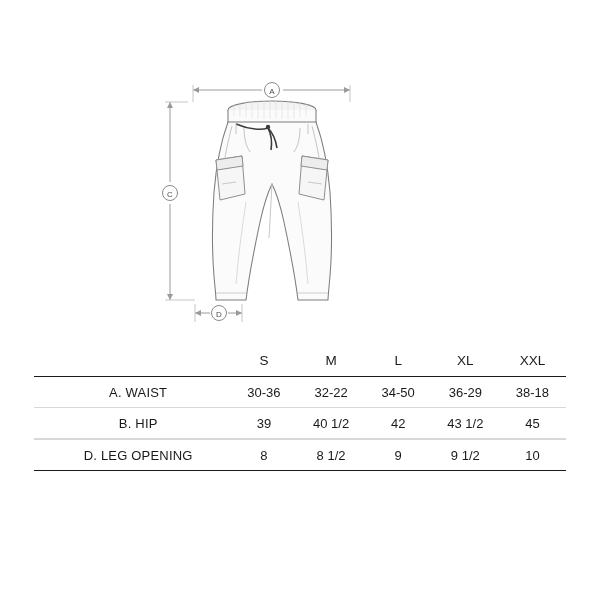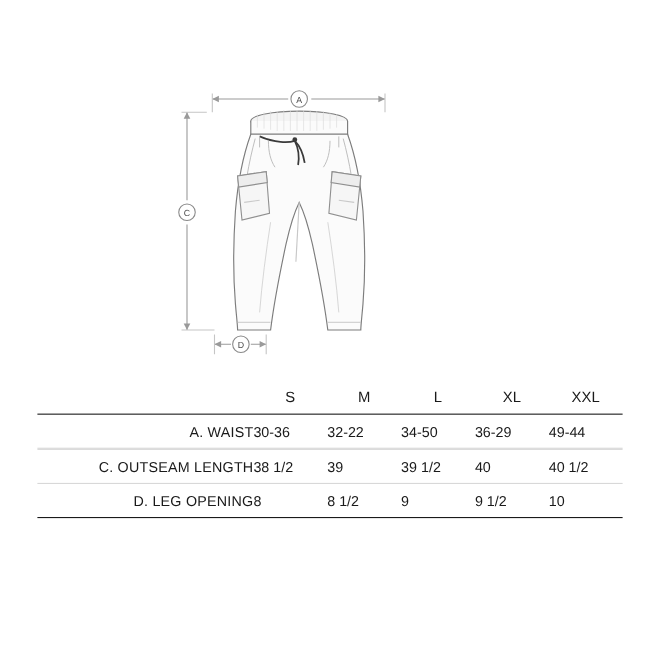--- a/index.html
+++ b/index.html
@@ -64,26 +64,26 @@
   .rule {
     height: 1px;
     background: #1a1a1a;
     width: 100%;
   }
   .data-row td {
     height: 30px;
     font-size: 13px;
   }
   .data-row td.rowlabel {
-    text-align: right;
+    text-align: center;
     padding-left: 12px;
     letter-spacing: 0.2px;
   }
   .data-row td.val {
-    text-align: left;
+    text-align: center;
     width: 67px;
   }
   .sep td {
     height: 1px;
   }
   .sep .line {
     height: 1px;
     background: #d8d8d8;
     width: 100%;
   }
@@ -236,42 +236,42 @@
             <div class="rule"></div>
           </td>
       </tr>
 
       <tr class="data-row">
         <td class="rowlabel">A. WAIST</td>
         <td class="val">30-36</td>
         <td class="val">32-22</td>
         <td class="val">34-50</td>
         <td class="val">36-29</td>
-        <td class="val">49-44</td>
+        <td class="val">38-18</td>
       </tr>
       <tr class="sep">
         <td colspan="6">
             <div class="line"></div>
           </td>
       </tr>
 
+      <tr class="data-row">
+        <td class="rowlabel">B. HIP</td>
+        <td class="val">39</td>
+        <td class="val">40 1/2</td>
+        <td class="val">42</td>
+        <td class="val">43 1/2</td>
+        <td class="val">45</td>
+      </tr>
       <tr class="sep">
         <td colspan="6">
             <div class="line"></div>
           </td>
       </tr>
 
-      <tr class="data-row">
-        <td class="rowlabel">C. OUTSEAM LENGTH</td>
-        <td class="val">38 1/2</td>
-        <td class="val">39</td>
-        <td class="val">39 1/2</td>
-        <td class="val">40</td>
-        <td class="val">40 1/2</td>
-      </tr>
       <tr class="sep">
         <td colspan="6">
             <div class="line"></div>
           </td>
       </tr>
 
       <tr class="data-row">
         <td class="rowlabel">D. LEG OPENING</td>
         <td class="val">8</td>
         <td class="val">8 1/2</td>

